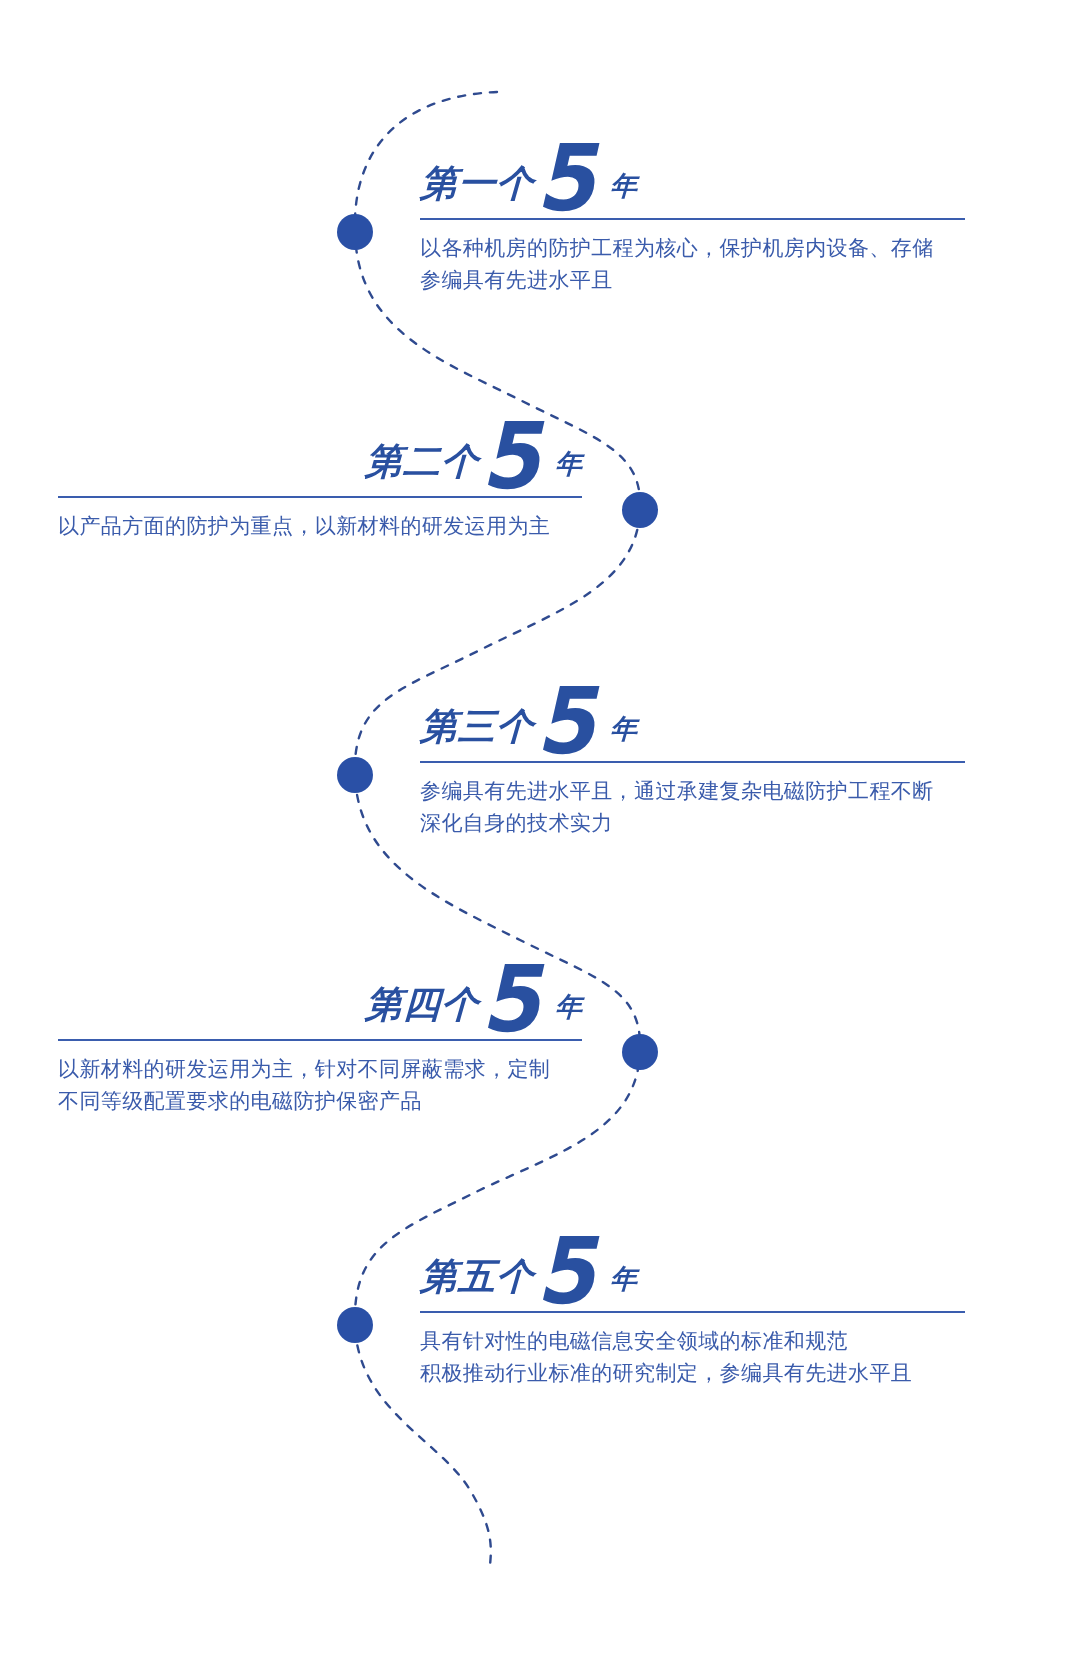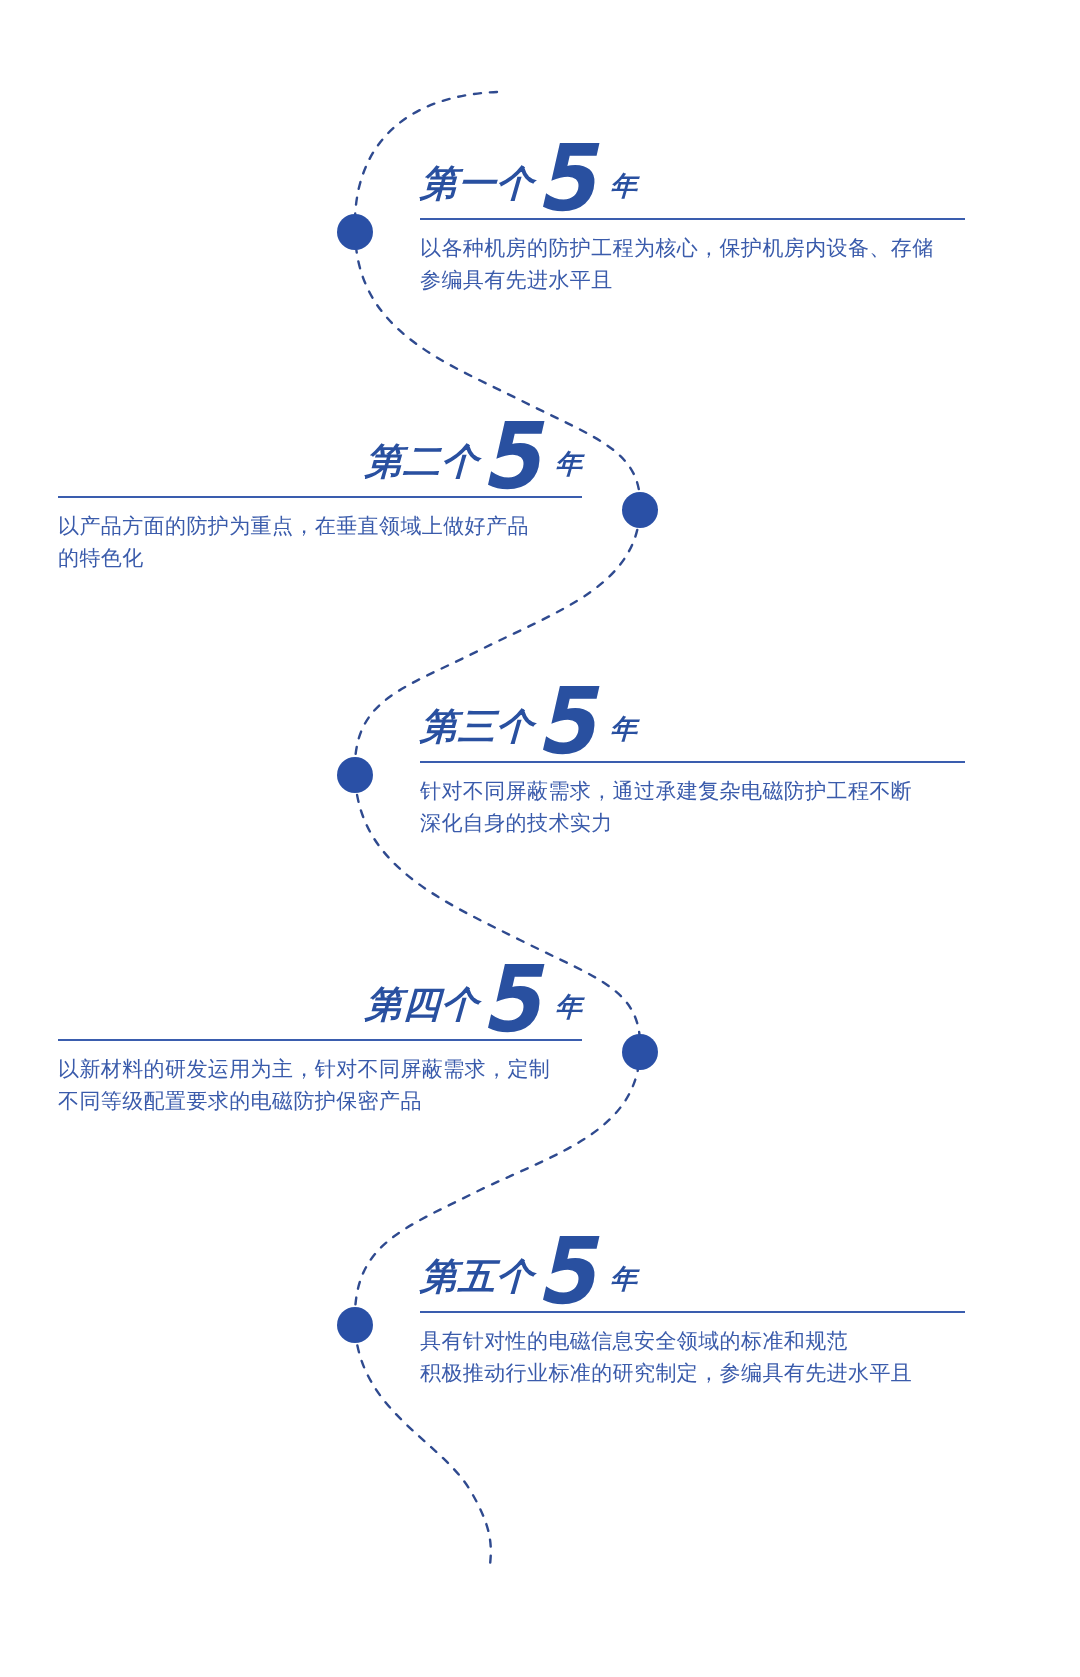--- a/index.html
+++ b/index.html
@@ -100,34 +100,33 @@
   </div>
 
   <div class="milestone align-left" id="m2" style="left:58px;top:415px;width:524px;">
     <div class="head">
       <span class="prefix">第二个</span>
       <span class="bignum">5</span>
       <span class="suffix">年</span>
     </div>
     <div class="rule"></div>
     <div class="body-text">
-      <span class="line">以产品方面的防护为重点，在垂直领域上做好产品</span>
-      <span class="line">的特色化</span>
+      <span class="line">以产品方面的防护为重点，以新材料的研发运用为主</span>
     </div>
   </div>
 
   <div class="milestone align-right" id="m3" style="left:420px;top:680px;width:545px;">
     <div class="head">
       <span class="prefix">第三个</span>
       <span class="bignum">5</span>
       <span class="suffix">年</span>
     </div>
     <div class="rule"></div>
     <div class="body-text">
-      <span class="line">针对不同屏蔽需求，通过承建复杂电磁防护工程不断</span>
+      <span class="line">参编具有先进水平且，通过承建复杂电磁防护工程不断</span>
       <span class="line">深化自身的技术实力</span>
     </div>
   </div>
 
   <div class="milestone align-left" id="m4" style="left:58px;top:958px;width:524px;">
     <div class="head">
       <span class="prefix">第四个</span>
       <span class="bignum">5</span>
       <span class="suffix">年</span>
     </div>

